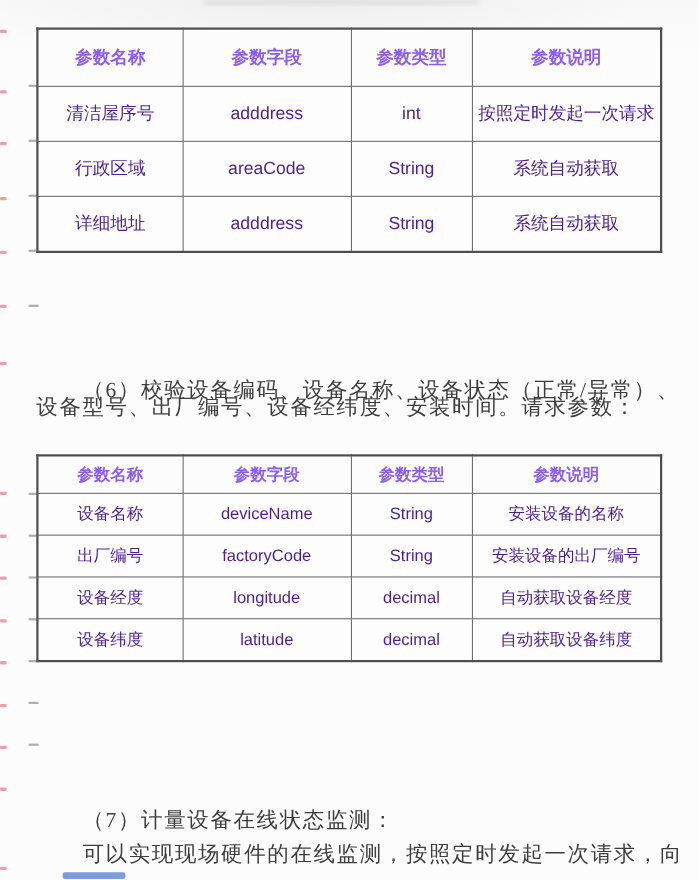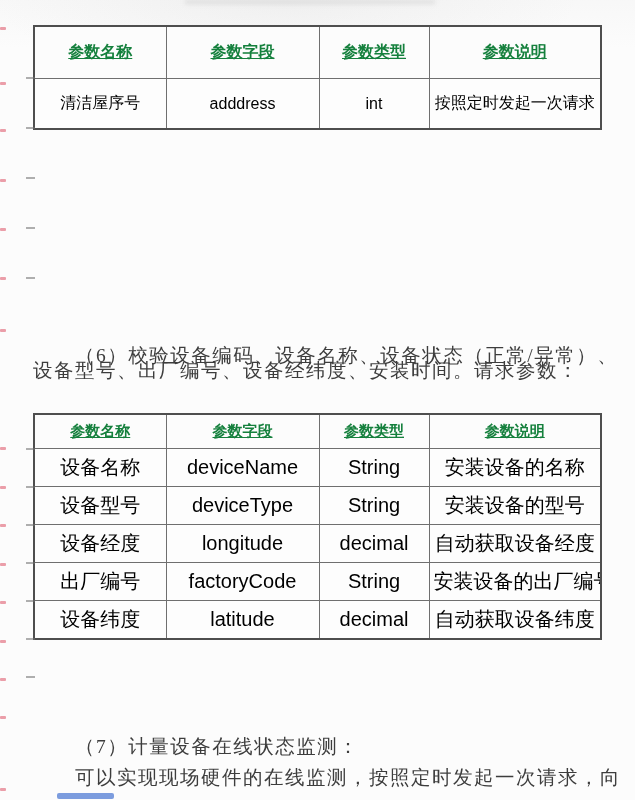--- a/index.html
+++ b/index.html
@@ -21,23 +21,23 @@
   .t2{top:413px;width:567px;}
   th,td{
     border:1px solid #6f6f6f;
     text-align:center;vertical-align:middle;
     padding:0 4px;overflow:hidden;white-space:nowrap;
   }
   table{border:2px solid #4e4e4e;}
   .t1 th{height:51px;font-size:16px;}
   .t1 td{height:49px;font-size:16px;}
   .t2 th{height:33px;font-size:15px;}
-  .t2 td{height:37px;font-size:20px;}
-  th{font-weight:bold;color:#15803d;background:#fcfcfc;text-decoration:underline;}
-  td{color:#000000;}
+  .t2 td{height:37px;font-size:15px;}
+  th{font-weight:bold;color:#8b5cf6;background:#fcfcfc;}
+  td{color:#4c1d95;}
   col.c1{width:132px;} col.c2{width:153px;} col.c3{width:110px;} col.c4{width:172px;}
 
   .para{
     position:absolute;left:33px;width:590px;
     font-family:"Liberation Serif", serif;
     color:#3d3d3d;font-size:19.5px;letter-spacing:1.5px;line-height:30px;
     white-space:nowrap;
   }
   .indent{padding-left:42px;}
   .p6l1{top:341px;}
@@ -72,20 +72,32 @@
       <th>参数说明</th>
     </tr>
   </thead>
   <tbody>
       <tr>
         <td>清洁屋序号</td>
         <td>adddress</td>
         <td>int</td>
         <td>按照定时发起一次请求</td>
       </tr>
+      <tr>
+        <td>行政区域</td>
+        <td>areaCode</td>
+        <td>String</td>
+        <td>系统自动获取</td>
+      </tr>
+      <tr>
+        <td>详细地址</td>
+        <td>adddress</td>
+        <td>String</td>
+        <td>系统自动获取</td>
+      </tr>
     </tbody>
 </table>
 
 <div class="para indent p6l1">（6）校验设备编码、设备名称、设备状态（正常/异常）、</div>
 <div class="para p6l2">设备型号、出厂编号、设备经纬度、安装时间。请求参数：</div>
 
 <table class="t2">
   <colgroup>
       <col class="c1">
       <col class="c2">
@@ -101,36 +113,30 @@
     </tr>
   </thead>
   <tbody>
       <tr>
         <td>设备名称</td>
         <td>deviceName</td>
         <td>String</td>
         <td>安装设备的名称</td>
       </tr>
       <tr>
-        <td>设备型号</td>
-        <td>deviceType</td>
+        <td>出厂编号</td>
+        <td>factoryCode</td>
         <td>String</td>
-        <td>安装设备的型号</td>
+        <td>安装设备的出厂编号</td>
       </tr>
       <tr>
         <td>设备经度</td>
         <td>longitude</td>
         <td>decimal</td>
         <td>自动获取设备经度</td>
-      </tr>
-      <tr>
-        <td>出厂编号</td>
-        <td>factoryCode</td>
-        <td>String</td>
-        <td>安装设备的出厂编号</td>
       </tr>
       <tr>
         <td>设备纬度</td>
         <td>latitude</td>
         <td>decimal</td>
         <td>自动获取设备纬度</td>
       </tr>
     </tbody>
 </table>
 

